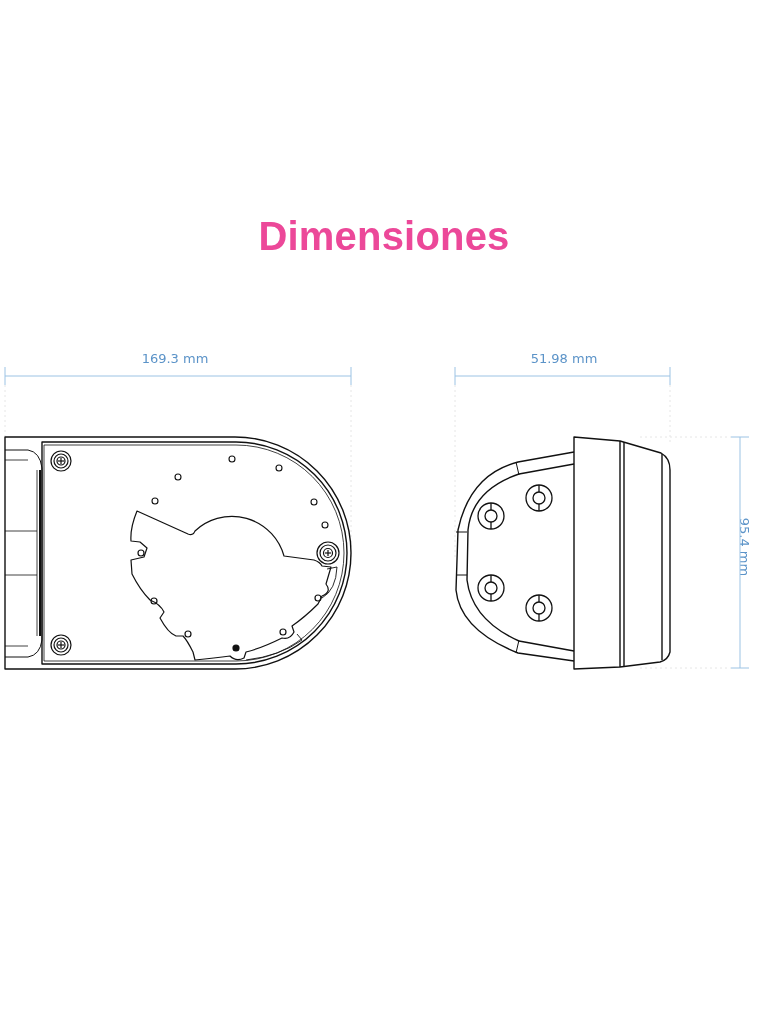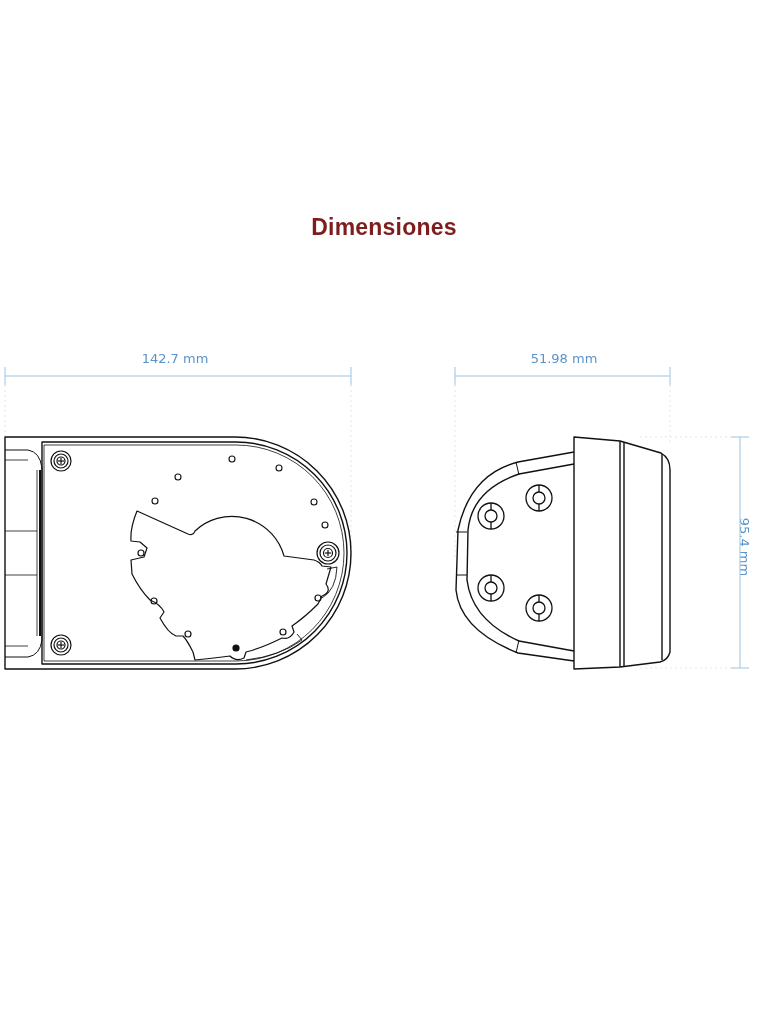--- a/index.html
+++ b/index.html
@@ -1,39 +1,39 @@
 <!DOCTYPE html>
 <html><head>
   <meta charset="utf-8">
   <style>
     html, body { margin: 0; padding: 0; background: #ffffff; }
     body { width: 768px; height: 1024px; position: relative; overflow: hidden; font-family: "Liberation Sans", sans-serif; }
     .title {
       position: absolute; top: 214px; left: 0; width: 768px; text-align: center;
-      font-family: "Liberation Sans", sans-serif; font-weight: bold; font-size: 23px; color: #7f1d1d;
+      font-family: "Liberation Sans", sans-serif; font-weight: bold; font-size: 40px; color: #ec4899;
       letter-spacing: 0.2px;
     }
     .dim-label {
       position: absolute; font-family: "DejaVu Sans", sans-serif; font-size: 13px; color: #5b93c8;
       white-space: nowrap;
     }
     .dim-label.left { top: 351px; left: 140px; width: 70px; text-align: center; }
     .dim-label.right { top: 351px; left: 524px; width: 80px; text-align: center; }
     .dim-label.vert {
       top: 545px; left: 752px; transform-origin: 0 0; transform: translate(0,-38px) rotate(90deg);
       width: 80px; text-align: center; margin-left: 0;
     }
     svg.drawing { position: absolute; top: 0; left: 0; }
   </style>
 </head>
 <body>
 
 <div class="title">Dimensiones</div>
 
-<div class="dim-label left">142.7 mm</div>
+<div class="dim-label left">169.3 mm</div>
 <div class="dim-label right">51.98 mm</div>
 <div class="dim-label vert">95.4 mm</div>
 
 <svg class="drawing" width="768" height="1024" viewBox="0 0 768 1024">
 
   <g stroke="#9cc3e4" stroke-width="1" fill="none">
     <line x1="5" y1="376" x2="351" y2="376"></line>
     <line x1="5" y1="367" x2="5" y2="385"></line>
     <line x1="351" y1="367" x2="351" y2="385"></line>
     <line x1="5" y1="385" x2="5" y2="436" stroke-dasharray="2,3" stroke="#e6e6e6"></line>

